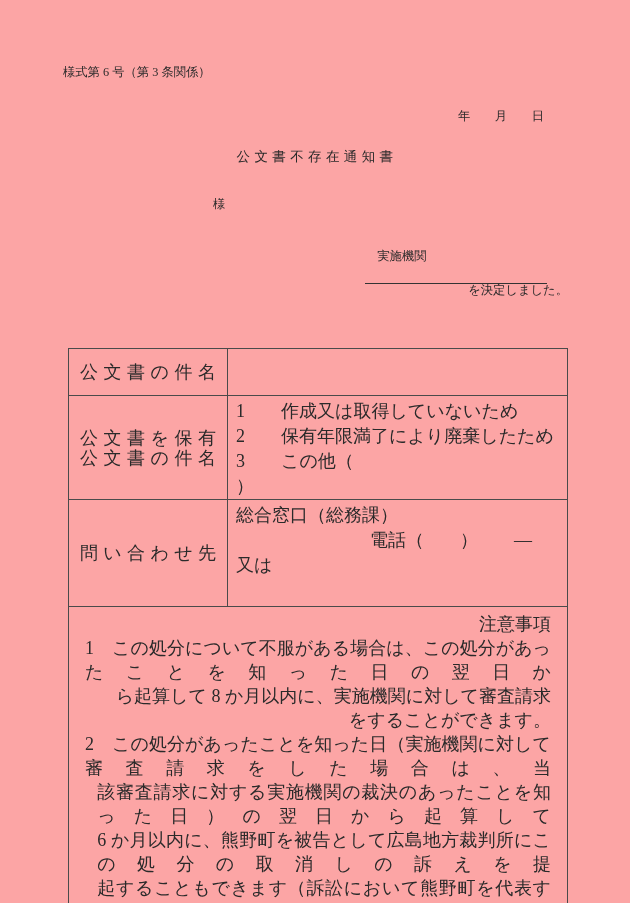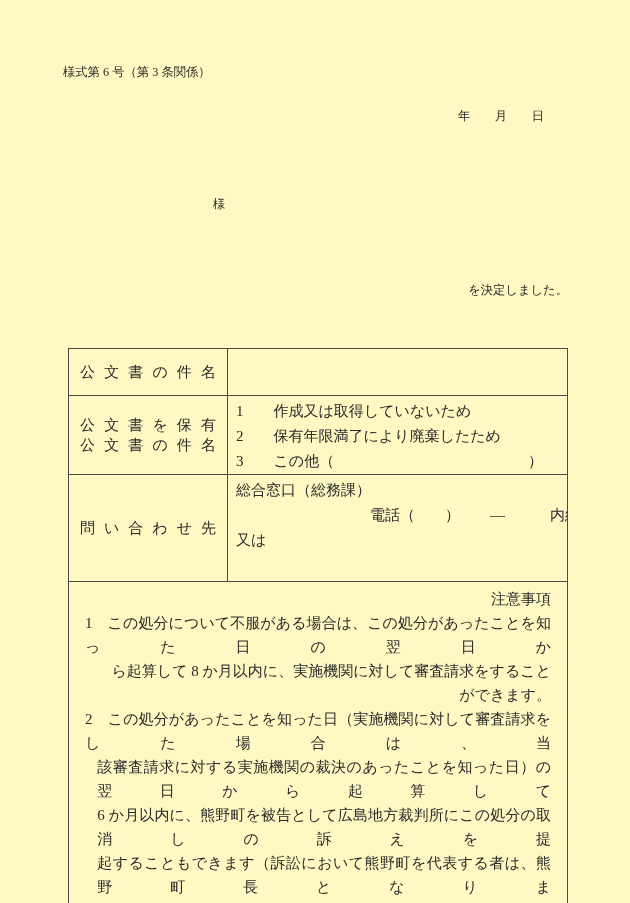--- a/index.html
+++ b/index.html
@@ -1,19 +1,19 @@
 <!DOCTYPE html>
 <html><head>
 <meta charset="utf-8">
 <style>
   html,body{margin:0;padding:0;background:#ffffff;}
   .sheet{
     position:relative;
     width:630px;height:903px;
-    background:#fef9c3;
+    background:#fca5a5;
     font-family:"Liberation Serif","DejaVu Serif",serif;
     font-size:12.3px;
     color:#2a2a2a;
     overflow:hidden;
   }
   .abs{position:absolute;white-space:pre;}
   .form-number{left:63px;top:64px;}
   .date-line{right:86px;top:108px;}
   .doc-title{left:0;right:0;top:148px;text-align:center;font-size:13.5px;letter-spacing:0.5px;white-space:pre;}
   .addressee{left:213px;top:196px;}
@@ -21,48 +21,52 @@
   .body-par{position:absolute;left:63px;top:277px;width:505px;line-height:26px;}
   .jline{text-align:justify;text-align-last:justify;text-justify:inter-character;}
   .nline{text-align:right;}
 
   .main-table{
     position:absolute;left:68px;top:348px;
     width:499px;border-collapse:collapse;table-layout:fixed;
   }
   .main-table td{
     border:1px solid #4a4a4a;
-    font-size:15px;color:#2a2a2a;
+    font-size:18px;color:#2a2a2a;
     overflow:hidden;
   }
   td.lab{vertical-align:middle;padding:0 11px;}
   td.lab .jline{line-height:20px;}
   td.val{vertical-align:top;padding:3px 24px 0 8px;line-height:25px;}
   .r1{height:47px;}
   .r2{height:73px;}
   .r3{height:107px;}
   .r4{height:218px;}
-  .flexline{display:flex;justify-content:space-between;white-space:pre;}
+  .flexline{display:flex;justify-content:space-between;white-space:pre;flex-direction:column;}
   .phone-line{text-indent:134px;white-space:pre;}
   td.notes-cell{vertical-align:top;padding:5px 16px;line-height:24px;}
   .note-ind{padding-left:12.3px;}
   .cellline{white-space:pre;}
 </style>
 </head>
 <body>
 
 <div class="sheet">
 
   <div class="abs form-number">様式第 6 号（第 3 条関係）</div>
 
   <div class="abs date-line">年　　月　　日</div>
 
+  <div class="abs doc-title">公 文 書 不 存 在 通 知 書</div>
 
   <div class="abs addressee">様</div>
 
+  <div class="abs agency">
+    <span>実施機関</span>
+  </div>
 
   <div class="body-par">
     <div class="nline">を決定しました。</div>
   </div>
 
   <table class="main-table">
     <colgroup>
         <col style="width:159px">
         <col style="width:340px">
       </colgroup>

